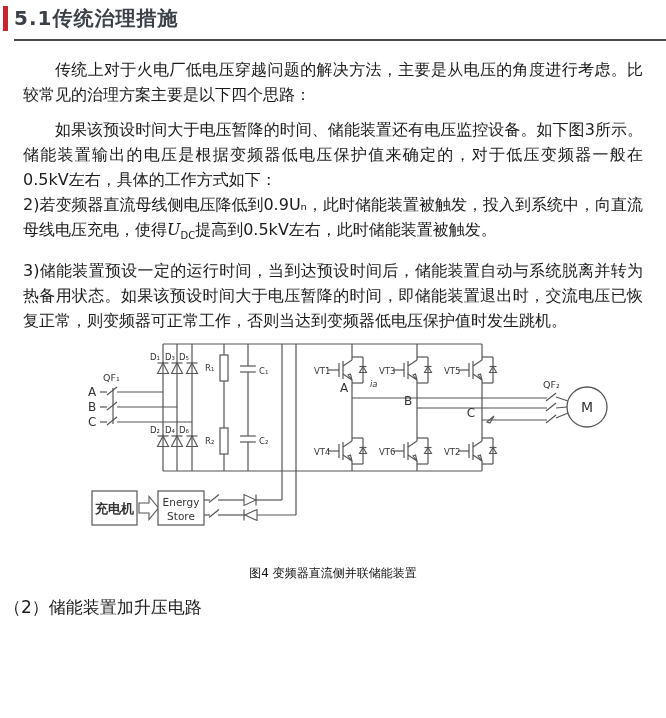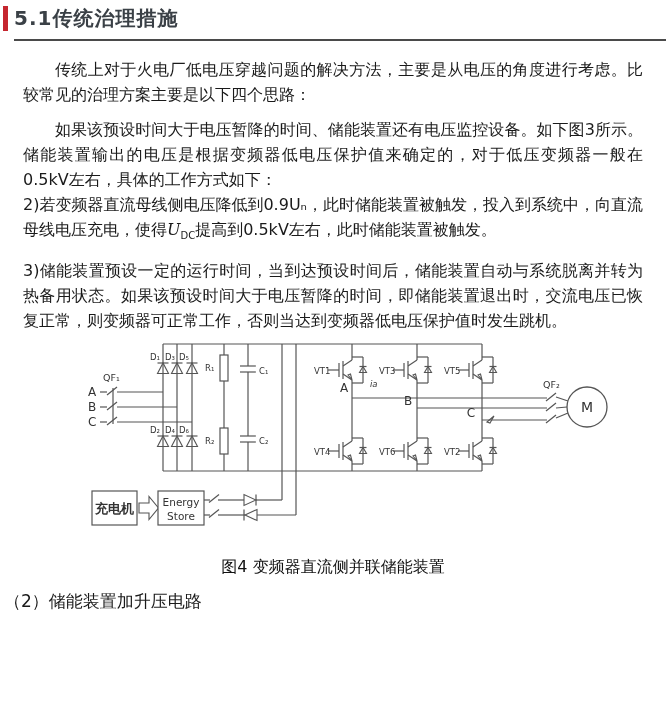--- a/index.html
+++ b/index.html
@@ -33,21 +33,21 @@
   svg.circuit-svg circle{stroke:#555;stroke-width:1.3;fill:#fff;}
   svg.circuit-svg text{fill:#333;stroke:none;font-family:"DejaVu Sans",sans-serif;}
   .t-comp{font-size:8.5px;}
   .t-phase{font-size:12px;}
   .t-qf{font-size:9.5px;}
   .t-vt{font-size:8.5px;}
   .t-i{font-size:8.5px;font-style:italic;}
   .t-m{font-size:14px;}
   .t-charger{font-size:13px;font-weight:600;fill:#222;}
   .t-energy{font-size:10.5px;fill:#3f3f3f;}
-  .fig-caption{text-align:center;font-size:16px;line-height:20px;margin-top:2px;color:#111;}
+  .fig-caption{text-align:center;font-size:12px;line-height:20px;margin-top:8px;color:#111;}
   .p-item2{margin-top:12px;font-size:17px;line-height:25px;padding-left:4px;}
 </style>
 </head>
 <body>
 
 <header class="doc-header">
   <span class="accent-bar"></span>
   <h1 class="doc-title">5.1传统治理措施</h1>
   <hr class="doc-rule">
 </header>

